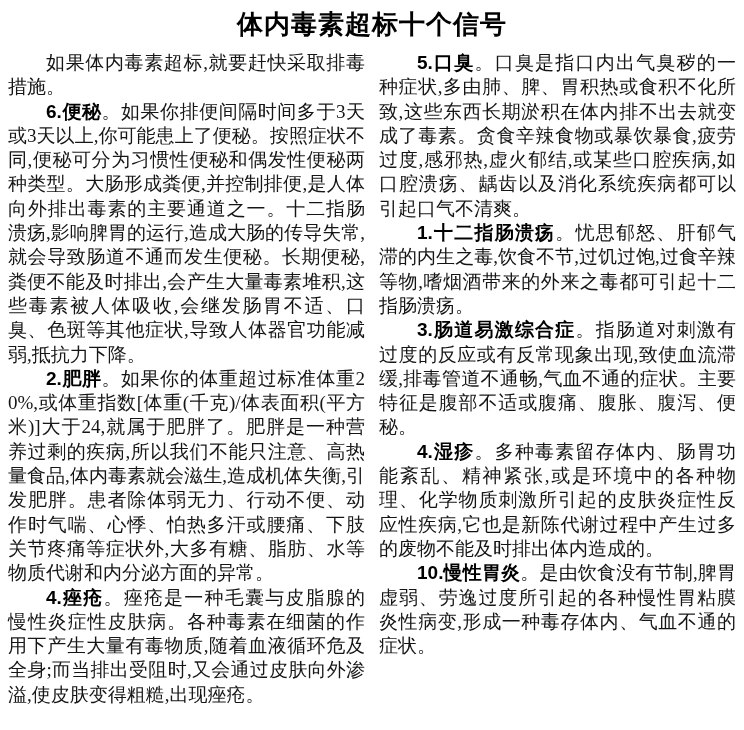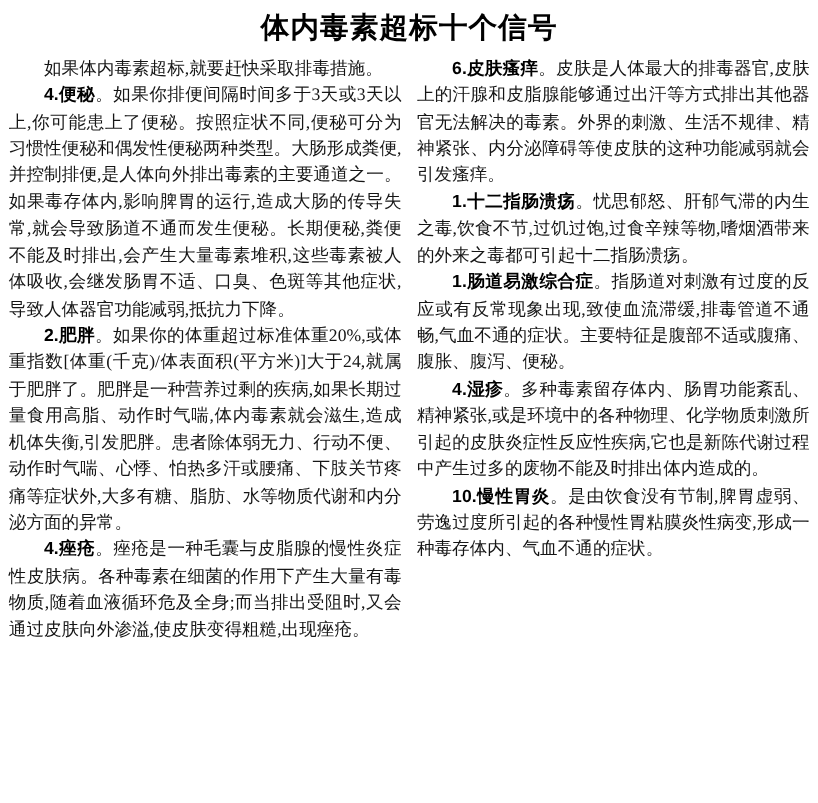--- a/index.html
+++ b/index.html
@@ -4,33 +4,33 @@
 <style>
   * { margin:0; padding:0; box-sizing:border-box; }
   html, body { background:#ffffff; }
   body {
     width:744px; height:730px; overflow:hidden;
     color:#111111;
     font-family:"Liberation Serif","DejaVu Serif",serif;
   }
   .page { padding:8px 8px 0 8px; }
   .title {
-    font-family:Liberation Serif, serif;
+    font-family:Liberation Mono, monospace;
     font-weight:bold;
     font-size:26px;
     line-height:32px;
     text-align:center;
     letter-spacing:1px;
     color:#000000;
     margin:2px 0 9px 0;
   }
   .columns { display:flex; gap:14px; }
   .column { flex:1 1 0; min-width:0; }
   .para {
-    font-size:16px;
+    font-size:19px;
     line-height:24.3px;
     text-align:justify;
     text-justify:inter-character;
     color:#151515;
     word-break:break-all;
   }
   .para.indent { text-indent:2em; }
   .head {
     font-family:"Liberation Sans","DejaVu Sans",sans-serif;
     font-weight:bold;
@@ -41,27 +41,27 @@
 <body>
 
 <div class="page">
 
   <h1 class="title">体内毒素超标十个信号</h1>
 
   <div class="columns">
 
     <div class="column">
       <p class="para indent"><span>如果体内毒素超标,就要赶快采取排毒措施。</span></p>
-      <p class="para indent"><b class="head">4.便秘</b><span>。如果你排便间隔时间多于3天或3天以上,你可能患上了便秘。按照症状不同,便秘可分为习惯性便秘和偶发性便秘两种类型。大肠形成粪便,并控制排便,是人体向外排出毒素的主要通道之一。如果毒存体内,影响脾胃的运行,造成大肠的传导失常,就会导致肠道不通而发生便秘。长期便秘,粪便不能及时排出,会产生大量毒素堆积,这些毒素被人体吸收,会继发肠胃不适、口臭、色斑等其他症状,导致人体器官功能减弱,抵抗力下降。</span></p>
-      <p class="para indent"><b class="head">2.肥胖</b><span>。如果你的体重超过标准体重20%,或体重指数[体重(千克)/体表面积(平方米)]大于24,就属于肥胖了。肥胖是一种营养过剩的疾病,如果长期过量食用高脂、动作时气喘,体内毒素就会滋生,造成机体失衡,引发肥胖。患者除体弱无力、行动不便、动作时气喘、心悸、怕热多汗或腰痛、下肢关节疼痛等症状外,大多有糖、脂肪、水等物质代谢和内分泌方面的异常。</span></p>
+      <p class="para indent"><b class="head">6.便秘</b><span>。如果你排便间隔时间多于3天或3天以上,你可能患上了便秘。按照症状不同,便秘可分为习惯性便秘和偶发性便秘两种类型。大肠形成粪便,并控制排便,是人体向外排出毒素的主要通道之一。十二指肠溃疡,影响脾胃的运行,造成大肠的传导失常,就会导致肠道不通而发生便秘。长期便秘,粪便不能及时排出,会产生大量毒素堆积,这些毒素被人体吸收,会继发肠胃不适、口臭、色斑等其他症状,导致人体器官功能减弱,抵抗力下降。</span></p>
+      <p class="para indent"><b class="head">2.肥胖</b><span>。如果你的体重超过标准体重20%,或体重指数[体重(千克)/体表面积(平方米)]大于24,就属于肥胖了。肥胖是一种营养过剩的疾病,所以我们不能只注意、高热量食品,体内毒素就会滋生,造成机体失衡,引发肥胖。患者除体弱无力、行动不便、动作时气喘、心悸、怕热多汗或腰痛、下肢关节疼痛等症状外,大多有糖、脂肪、水等物质代谢和内分泌方面的异常。</span></p>
       <p class="para indent"><b class="head">4.痤疮</b><span>。痤疮是一种毛囊与皮脂腺的慢性炎症性皮肤病。各种毒素在细菌的作用下产生大量有毒物质,随着血液循环危及全身;而当排出受阻时,又会通过皮肤向外渗溢,使皮肤变得粗糙,出现痤疮。</span></p>
     </div>
 
     <div class="column">
-      <p class="para indent"><b class="head">6.皮肤瘙痒</b><span>。皮肤是人体最大的排毒器官,皮肤上的汗腺和皮脂腺能够通过出汗等方式排出其他器官无法解决的毒素。外界的刺激、生活不规律、精神紧张、内分泌障碍等使皮肤的这种功能减弱就会引发瘙痒。</span></p>
+      <p class="para indent"><b class="head">5.口臭</b><span>。口臭是指口内出气臭秽的一种症状,多由肺、脾、胃积热或食积不化所致,这些东西长期淤积在体内排不出去就变成了毒素。贪食辛辣食物或暴饮暴食,疲劳过度,感邪热,虚火郁结,或某些口腔疾病,如口腔溃疡、龋齿以及消化系统疾病都可以引起口气不清爽。</span></p>
       <p class="para indent"><b class="head">1.十二指肠溃疡</b><span>。忧思郁怒、肝郁气滞的内生之毒,饮食不节,过饥过饱,过食辛辣等物,嗜烟酒带来的外来之毒都可引起十二指肠溃疡。</span></p>
-      <p class="para indent"><b class="head">1.肠道易激综合症</b><span>。指肠道对刺激有过度的反应或有反常现象出现,致使血流滞缓,排毒管道不通畅,气血不通的症状。主要特征是腹部不适或腹痛、腹胀、腹泻、便秘。</span></p>
+      <p class="para indent"><b class="head">3.肠道易激综合症</b><span>。指肠道对刺激有过度的反应或有反常现象出现,致使血流滞缓,排毒管道不通畅,气血不通的症状。主要特征是腹部不适或腹痛、腹胀、腹泻、便秘。</span></p>
       <p class="para indent"><b class="head">4.湿疹</b><span>。多种毒素留存体内、肠胃功能紊乱、精神紧张,或是环境中的各种物理、化学物质刺激所引起的皮肤炎症性反应性疾病,它也是新陈代谢过程中产生过多的废物不能及时排出体内造成的。</span></p>
       <p class="para indent"><b class="head">10.慢性胃炎</b><span>。是由饮食没有节制,脾胃虚弱、劳逸过度所引起的各种慢性胃粘膜炎性病变,形成一种毒存体内、气血不通的症状。</span></p>
     </div>
 
   </div>
 </div>
 
 </body></html>

